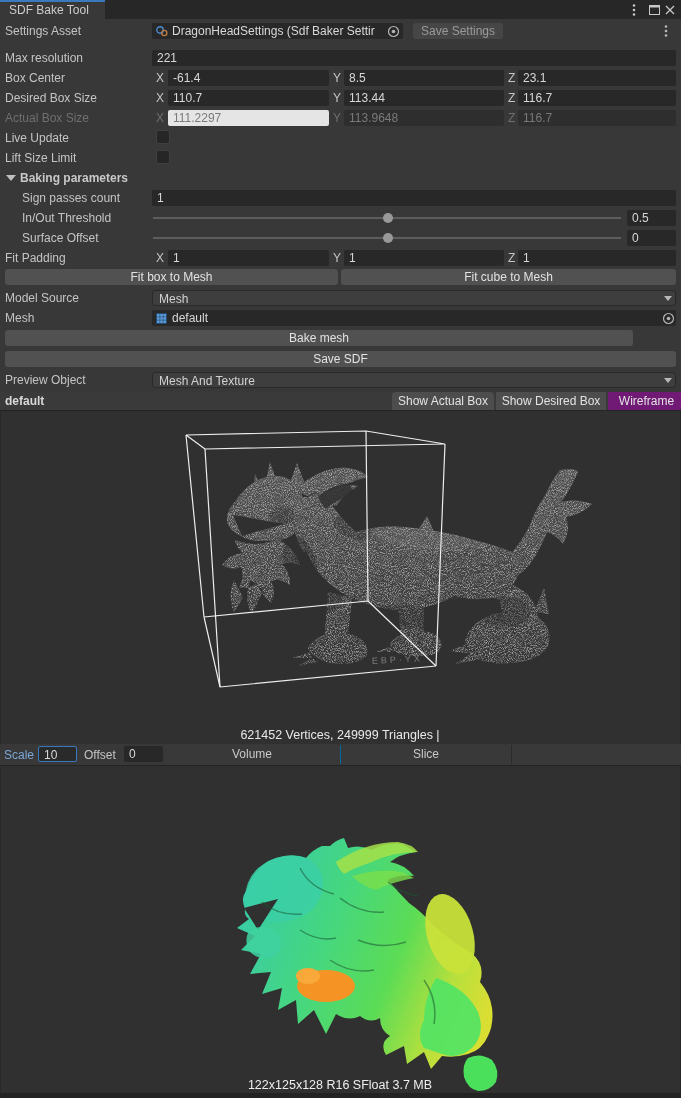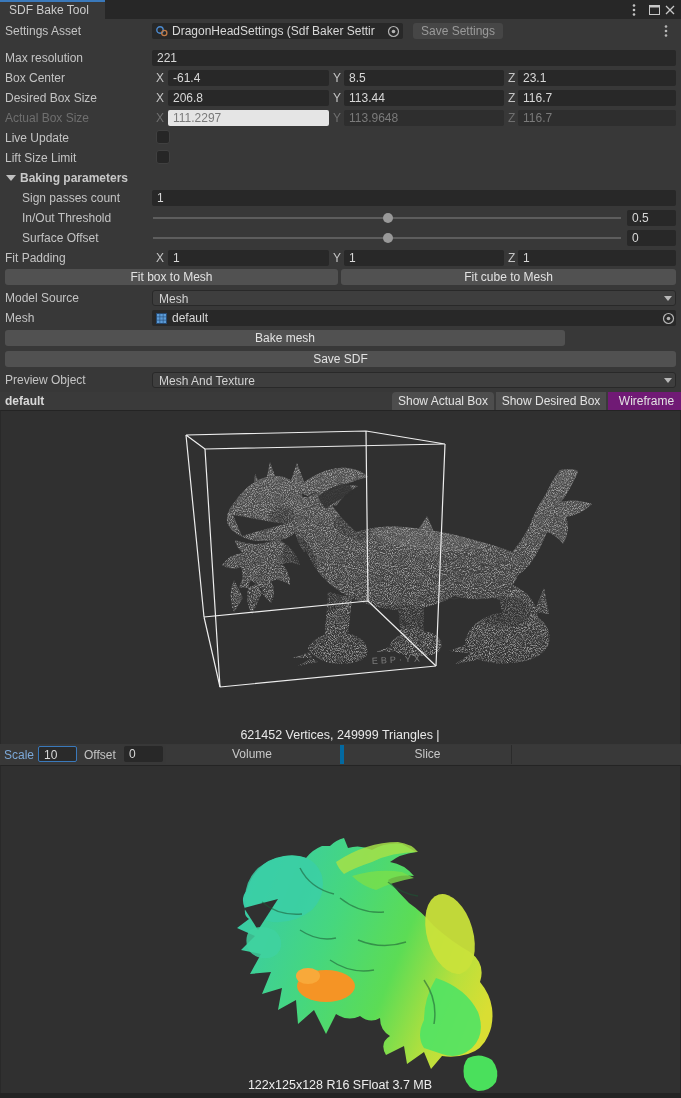--- a/index.html
+++ b/index.html
@@ -61,21 +61,21 @@
 <div class="lbl" style="left:5px;top:70px">Box Center</div>
 <div class="axis" style="left:156px;top:70px">X</div>
 <div class="field" style="left:168px;top:70px;width:161px">-61.4</div>
 <div class="axis" style="left:333px;top:70px">Y</div>
 <div class="field" style="left:344px;top:70px;width:160px">8.5</div>
 <div class="axis" style="left:508px;top:70px">Z</div>
 <div class="field" style="left:518px;top:70px;width:158px">23.1</div>
 
 <div class="lbl" style="left:5px;top:90px">Desired Box Size</div>
 <div class="axis" style="left:156px;top:90px">X</div>
-<div class="field" style="left:168px;top:90px;width:161px">206.8</div>
+<div class="field" style="left:168px;top:90px;width:161px">110.7</div>
 <div class="axis" style="left:333px;top:90px">Y</div>
 <div class="field" style="left:344px;top:90px;width:160px">113.44</div>
 <div class="axis" style="left:508px;top:90px">Z</div>
 <div class="field" style="left:518px;top:90px;width:158px">116.7</div>
 
 <div class="lbl dim" style="left:5px;top:110px">Actual Box Size</div>
 <div class="axis dim" style="left:156px;top:110px">X</div>
 <div class="field dimtxt" style="left:168px;top:110px;width:161px;background:#e5e5e5">111.2297</div>
 <div class="axis dim" style="left:333px;top:110px">Y</div>
 <div class="field dimtxt" style="left:344px;top:110px;width:160px;background:#2e2e2e">113.9648</div>
@@ -132,21 +132,21 @@
         <rect x="1" y="7.4" width="2.6" height="2.6"></rect>
         <rect x="4.2" y="7.4" width="2.6" height="2.6"></rect>
         <rect x="7.4" y="7.4" width="2.6" height="2.6"></rect>
       </g>
     </svg>
 <svg class="abs" style="left:662px;top:312px" width="13" height="13">
       <circle cx="6.5" cy="6.5" r="5" fill="none" stroke="#b4b4b4" stroke-width="1.2"></circle>
       <circle cx="6.5" cy="6.5" r="1.8" fill="#b4b4b4"></circle>
     </svg>
 
-<div class="btn" style="left:5px;top:330px;width:560px">Bake mesh</div>
+<div class="btn" style="left:5px;top:330px;width:628px">Bake mesh</div>
 <div class="btn" style="left:5px;top:351px;width:671px">Save SDF</div>
 
 <div class="lbl" style="left:5px;top:372px">Preview Object</div>
 <div class="drop" style="left:152px;top:372px;width:524px">Mesh And Texture</div>
 <div class="caret" style="left:664px;top:378px"></div>
 
 <div class="abs" style="left:0;top:392px;width:681px;height:18px;background:#3a3a3a"></div>
 <div class="lbl" style="left:5px;top:393px;font-weight:bold;color:#d8d8d8">default</div>
 <div class="btn" style="left:392px;top:392px;width:102px;height:22px;line-height:18px;background:#4d4d4d;border-radius:4px">Show Actual Box</div>
 <div class="btn" style="left:496px;top:392px;width:110px;height:18px;line-height:18px;background:#4d4d4d;border-radius:0">Show Desired Box</div>
@@ -236,21 +236,21 @@
 <text x="340" y="739" fill="#e8e8e8" font-size="12.5" text-anchor="middle" font-family="Liberation Sans">621452 Vertices, 249999 Triangles |</text>
 </svg>
 
 <div class="abs" style="left:0;top:744px;width:681px;height:21px;background:#383838"></div>
 <div class="lbl" style="left:4px;top:747px;color:#7ca8d8">Scale</div>
 <div class="field" style="left:38px;top:746px;width:39px;border:1px solid #3a79bb;background:#2a2a2a">10</div>
 <div class="lbl" style="left:84px;top:747px">Offset</div>
 <div class="field" style="left:124px;top:746px;width:39px">0</div>
 <div class="abs" style="left:166px;top:745px;width:515px;height:19px;background:#393939"></div>
 <div class="abs" style="left:166px;top:745px;width:172px;height:19px;line-height:19px;text-align:center;color:#c8c8c8">Volume</div>
-<div class="abs" style="left:340px;top:745px;width:172px;height:19px;line-height:19px;text-align:center;color:#c8c8c8;border-left:4px solid #0369a1;border-right:1px solid #2b2b2b;box-sizing:border-box">Slice</div>
+<div class="abs" style="left:340px;top:745px;width:172px;height:19px;line-height:19px;text-align:center;color:#c8c8c8;border-left:1px solid #0369a1;border-right:1px solid #2b2b2b;box-sizing:border-box">Slice</div>
 <div class="abs" style="left:513px;top:777px;width:168px;height:19px;line-height:19px;text-align:center;background:#565656;color:#e8e8e8">SDF</div>
 
 <div class="abs" style="left:0;top:765px;width:681px;height:333px;background:#303030;border-top:1px solid #242424;border-left:1px solid #292929;border-right:1px solid #262626;box-sizing:border-box"></div>
 <svg class="abs" style="left:0;top:765px" width="681" height="333" viewBox="0 765 681 333">
 <defs>
 <linearGradient id="rb" x1="245" y1="890" x2="495" y2="990" gradientUnits="userSpaceOnUse">
  <stop offset="0" stop-color="#38cba8"></stop>
           <stop offset="0.35" stop-color="#46d77e"></stop>
  <stop offset="0.62" stop-color="#5cdc55"></stop>
           <stop offset="0.85" stop-color="#b9e03c"></stop>

